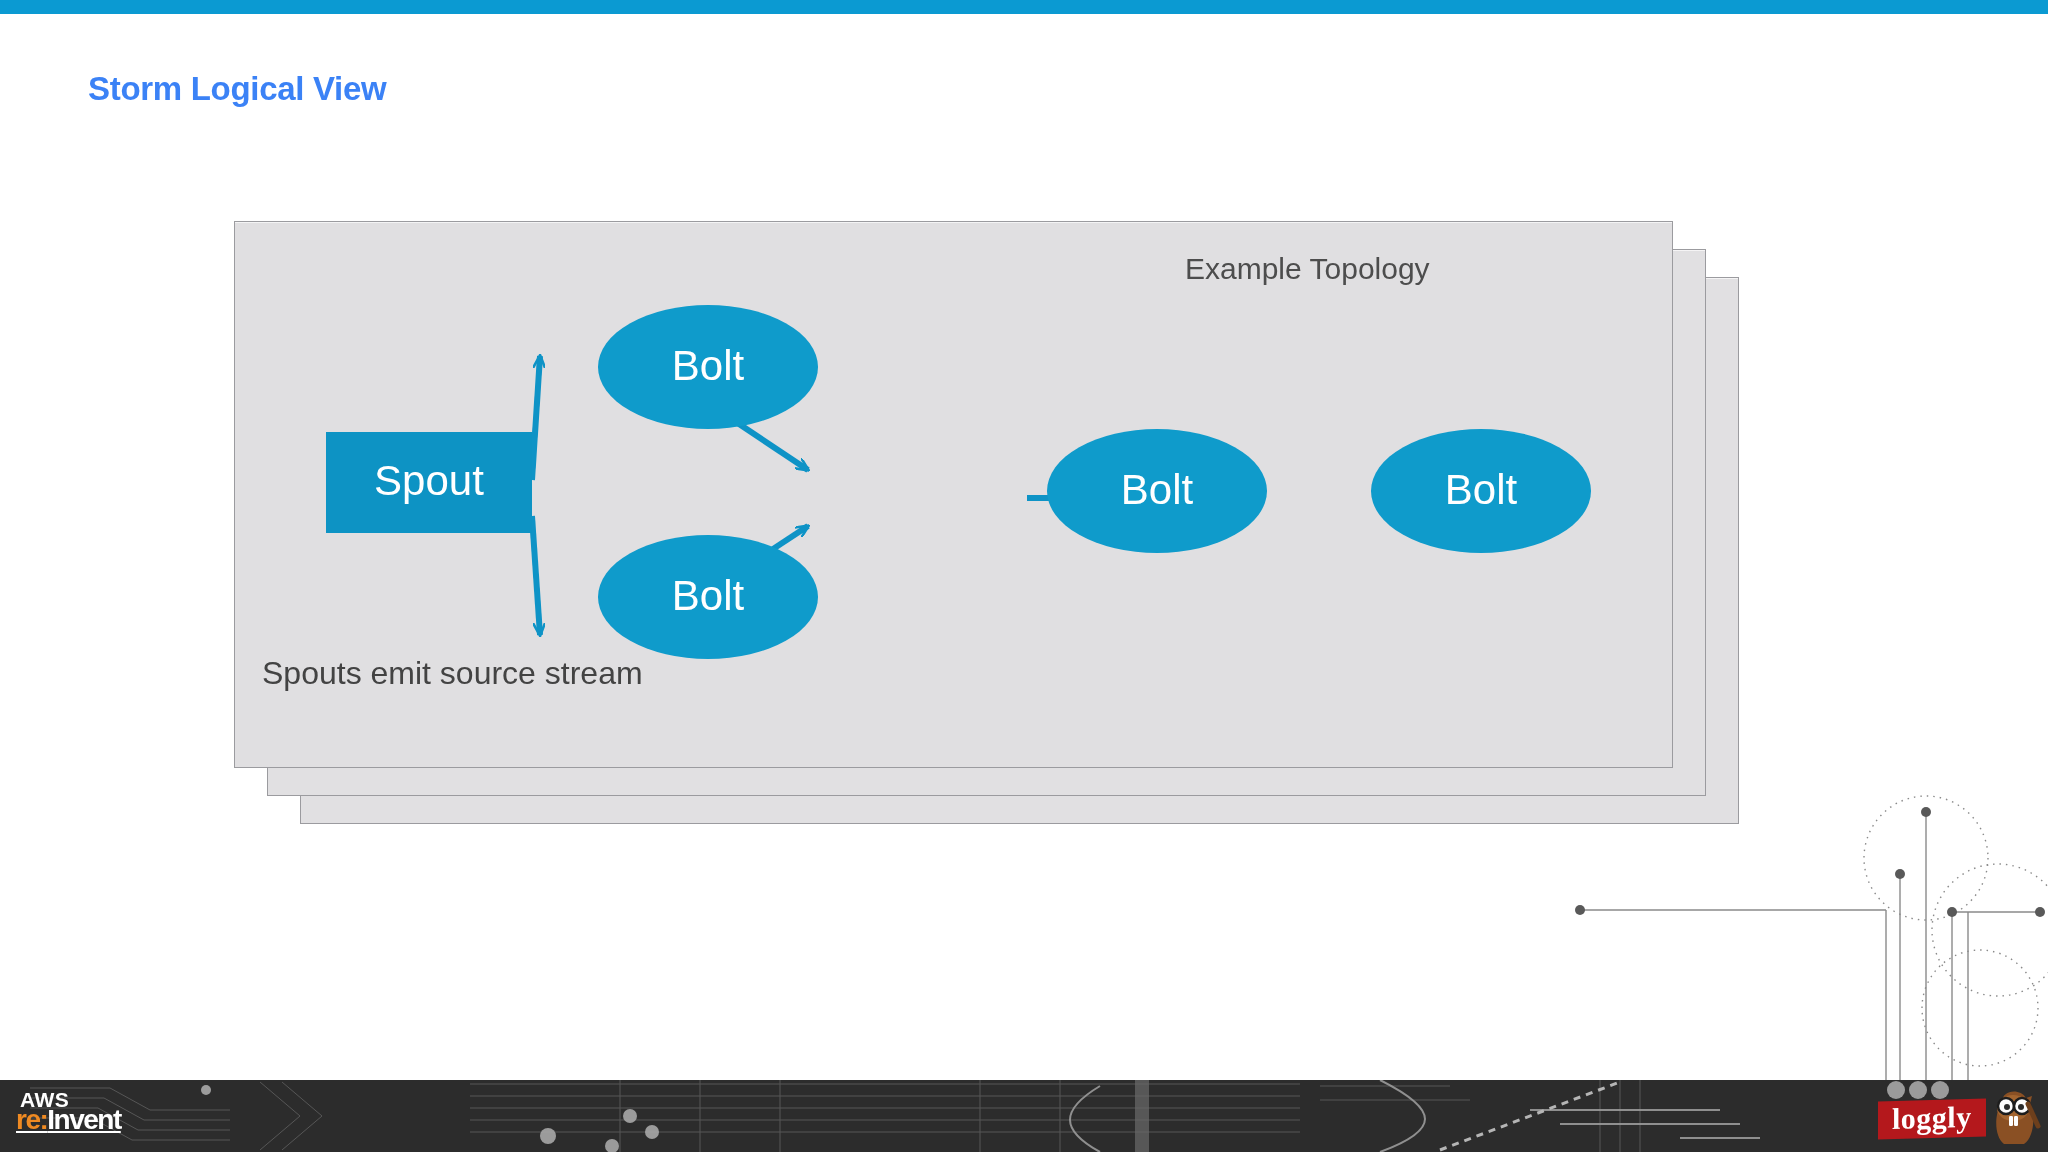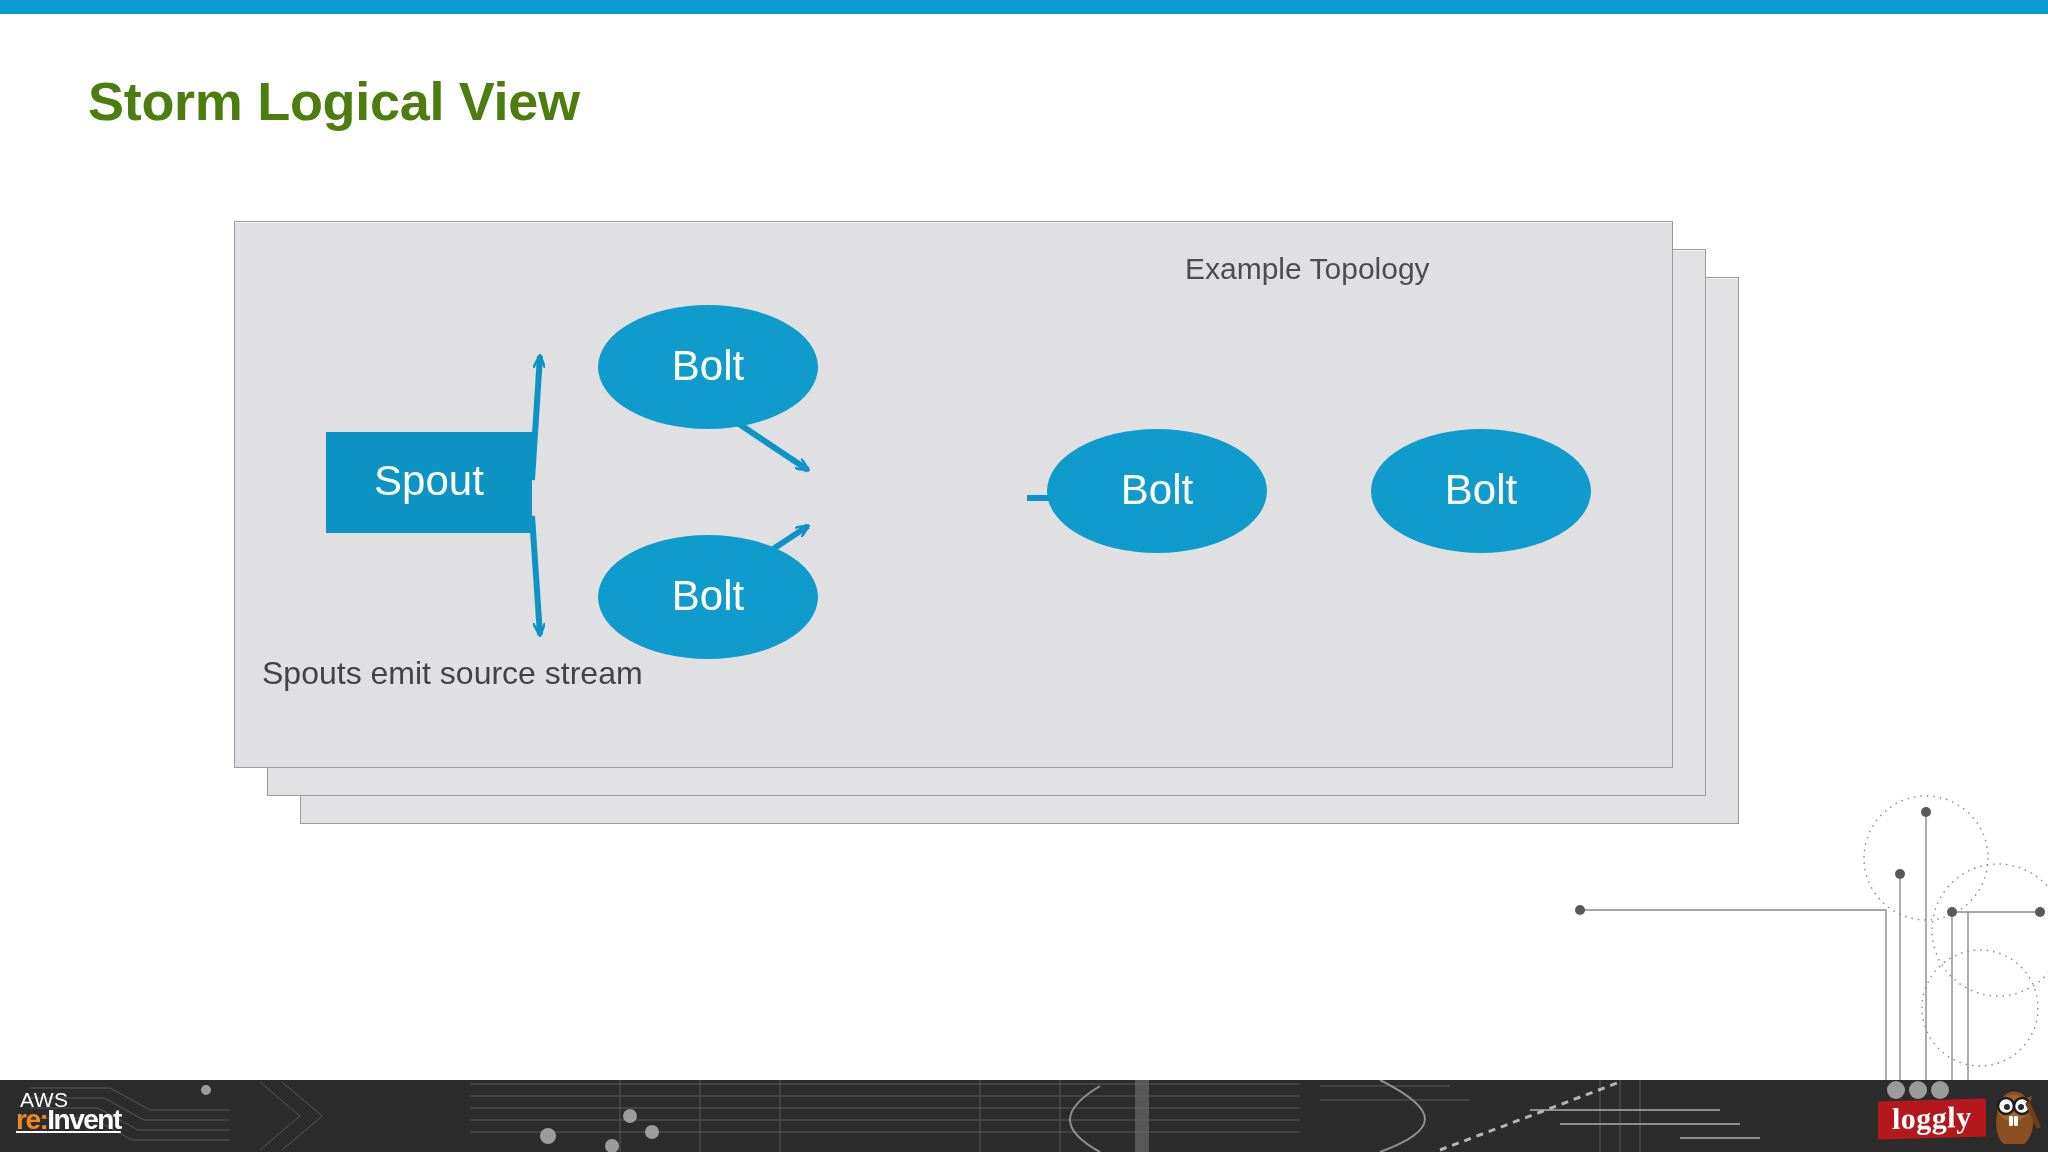--- a/index.html
+++ b/index.html
@@ -14,21 +14,21 @@
 
   
   .topbar{
     position:absolute;left:0;top:0;width:2048px;height:14px;
     background:#0b9ad2;
   }
 
   
   .slide-title{
     position:absolute;left:88px;top:70px;
-    font-size:54px;font-weight:bold;color:#4d7c0f;
+    font-size:33px;font-weight:bold;color:#3b82f6;
     letter-spacing:-0.3px;white-space:nowrap;
   }
 
   
   .panel{
     position:absolute;
     background:#e1e0e2;
     border:1px solid #9b9b9f;
     box-shadow:0 1px 0 rgba(255,255,255,.65) inset;
   }
@@ -63,21 +63,21 @@
     background:#2b2b2b;overflow:hidden;
   }
   .footer-pattern{position:absolute;inset:0;}
 
   
   .aws-logo{
     position:absolute;left:14px;top:10px;width:220px;height:56px;
   }
   .aws-word{
     position:absolute;left:6px;top:-2px;
-    font-size:21px;font-weight:normal;color:#ffffff;letter-spacing:0.5px;
+    font-size:21px;font-weight:bold;color:#ffffff;letter-spacing:0.5px;
     font-family:"Liberation Sans",sans-serif;
   }
   .reinvent-word{
     position:absolute;left:2px;top:14px;
     font-size:28px;font-weight:bold;color:#ffffff;letter-spacing:-1.5px;
     font-family:"Liberation Sans",sans-serif;white-space:nowrap;text-decoration:underline;
   }
   .reinvent-word .re{color:#ef8a22;}
 
   

